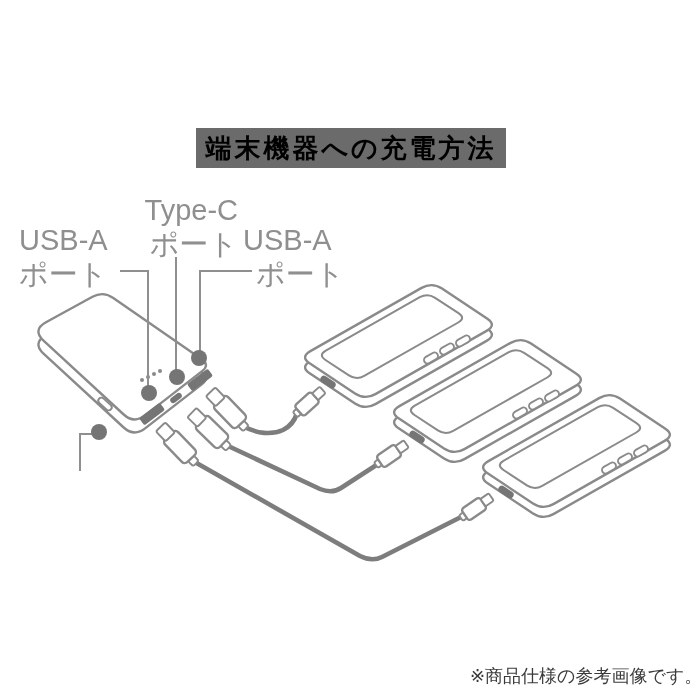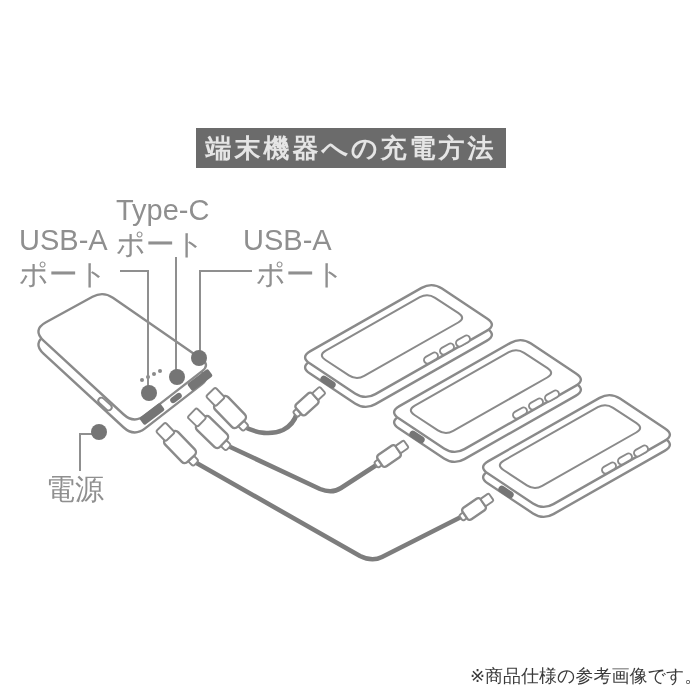--- a/index.html
+++ b/index.html
@@ -3,28 +3,28 @@
 <meta charset="utf-8">
 <style>
   html,body{margin:0;padding:0;}
   #stage{
     position:relative;width:700px;height:700px;background:#ffffff;overflow:hidden;
     font-family:"Liberation Sans","DejaVu Sans",sans-serif;
   }
   #artwork{position:absolute;left:0;top:0;}
   .banner{
     position:absolute;left:196px;top:128px;width:310px;height:40px;
-    background:#6b6b6b;color:#e5e5e5;font-weight:bold;font-size:26px;
+    background:#6b6b6b;color:#000000;font-weight:bold;font-size:26px;
     letter-spacing:3px;text-align:center;line-height:41px;white-space:nowrap;
   }
   .lbl{
     position:absolute;color:#8f8f8f;font-size:29px;line-height:34px;white-space:nowrap;
   }
   .lbl .ln{display:block;}
-  .lbl-type-c{left:116px;top:193px;width:122px;text-align:left;}
+  .lbl-type-c{left:116px;top:193px;width:122px;text-align:right;}
   .lbl-usb-left{left:19px;top:223px;}
   .lbl-usb-right{left:243px;top:223px;}
   .lbl-usb-right .ln2{padding-left:13px;}
   .lbl-power{left:46px;top:472px;}
   .footnote{
     position:absolute;left:470px;top:664px;color:#3a3a3a;font-size:18px;white-space:nowrap;
   }
   .outline{fill:#ffffff;stroke:#8a8a8a;stroke-width:2.4;stroke-linejoin:round;}
   .thin{fill:#ffffff;stroke:#8a8a8a;stroke-width:2;stroke-linejoin:round;}
   .pill{fill:#ffffff;stroke:#8a8a8a;stroke-width:1.9;}
@@ -137,17 +137,16 @@
     <span class="ln">USB-A</span>
     <span class="ln">ポート</span>
   </div>
 
   <div class="lbl lbl-usb-right">
     <span class="ln">USB-A</span>
     <span class="ln ln2">ポート</span>
   </div>
 
   <div class="lbl lbl-power">
-    <span class="ln">電源</span>
   </div>
 
   <div class="footnote">※商品仕様の参考画像です。</div>
 </div>
 
 </body></html>

